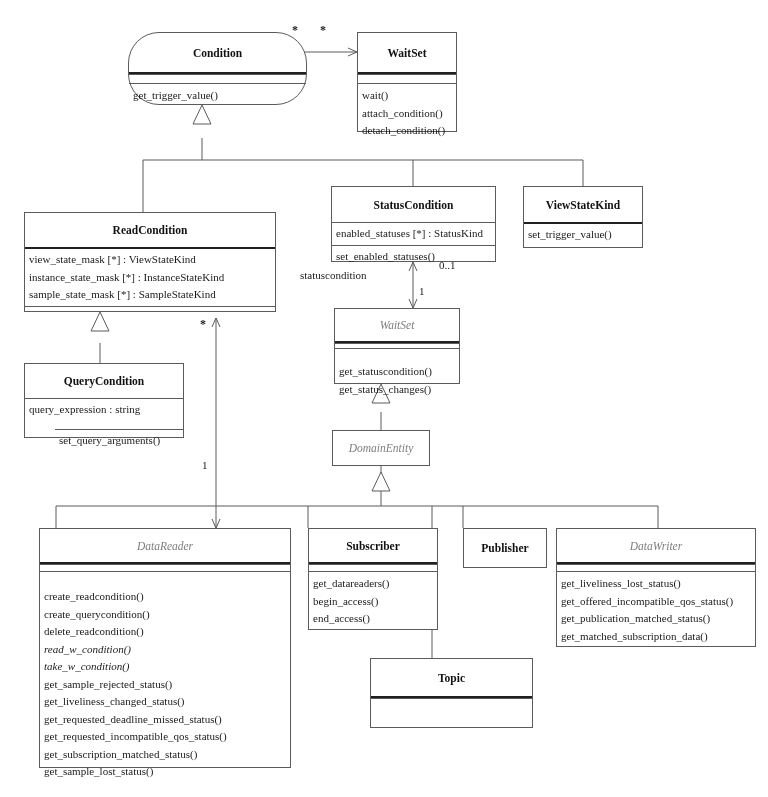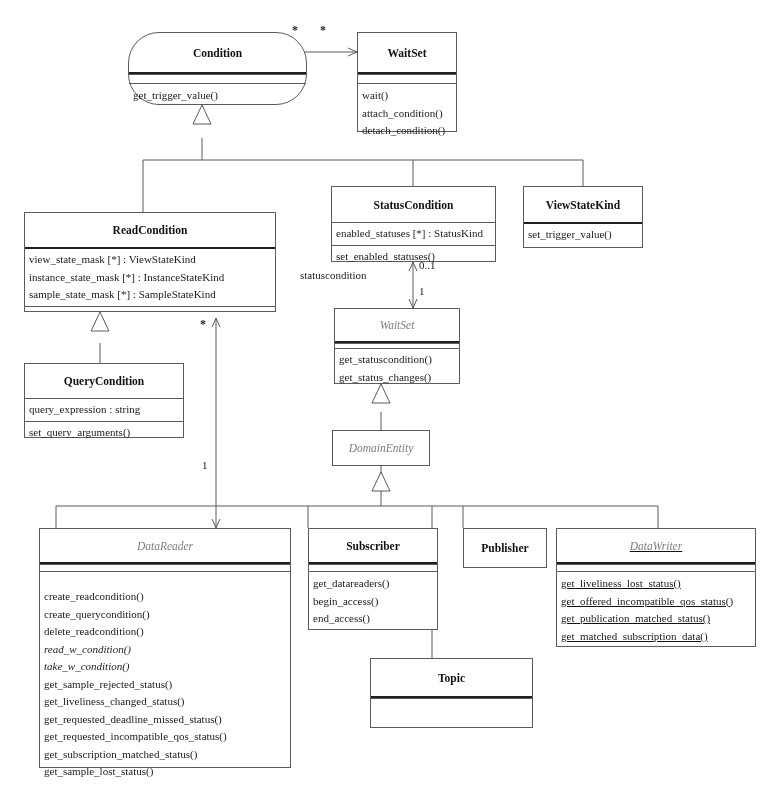--- a/index.html
+++ b/index.html
@@ -117,33 +117,33 @@
     <div class="comp" style="border-top:none;padding-top:2px;padding-bottom:2px;">
       <div class="row">view_state_mask [*] : ViewStateKind</div>
       <div class="row">instance_state_mask [*] : InstanceStateKind</div>
       <div class="row">sample_state_mask [*] : SampleStateKind</div>
     </div>
     <div class="comp empty" style="height:11px;"></div>
   </div>
 
   <div class="cls" style="left:24px;top:363px;width:160px;height:75px;">
     <div class="title" style="height:34px;">QueryCondition</div>
-    <div class="comp" style="padding-top:2px;padding-bottom:2px;">
+    <div class="comp" style="padding-top:2px;padding-bottom:10px;">
       <div class="row">query_expression : string</div>
     </div>
-    <div class="comp" style="padding-top:2px;padding-bottom:2px;">
+    <div class="comp" style="padding-top:2px;padding-bottom:2px;margin-left:30px;">
       <div class="row">set_query_arguments()</div>
     </div>
   </div>
 
   <div class="cls abstract" style="left:334px;top:308px;width:126px;height:76px;">
     <div class="title" style="height:32px;">WaitSet</div>
     <div class="sep thick"></div>
     <div class="comp empty" style="height:5px;"></div>
-    <div class="comp" style="padding-top:2px;padding-bottom:2px;">
+    <div class="comp" style="padding-top:14px;padding-bottom:2px;">
       <div class="row">get_statuscondition()</div>
       <div class="row">get_status_changes()</div>
     </div>
   </div>
 
   <div class="cls abstract" style="left:332px;top:430px;width:98px;height:36px;">
     <div class="title" style="height:34px;">DomainEntity</div>
   </div>
 
   <div class="cls abstract" style="left:39px;top:528px;width:252px;height:240px;">
@@ -173,21 +173,21 @@
       <div class="row">get_datareaders()</div>
       <div class="row">begin_access()</div>
       <div class="row">end_access()</div>
     </div>
   </div>
 
   <div class="cls" style="left:463px;top:528px;width:84px;height:40px;">
     <div class="title" style="height:38px;">Publisher</div>
   </div>
 
-  <div class="cls abstract" style="left:556px;top:528px;width:200px;height:119px;text-decoration:underline;">
+  <div class="cls abstract" style="left:556px;top:528px;width:200px;height:119px;">
     <div class="title" style="height:33px;">DataWriter</div>
     <div class="sep thick"></div>
     <div class="comp empty" style="height:7px;"></div>
     <div class="comp" style="padding-top:3px;">
       <div class="row">get_liveliness_lost_status()</div>
       <div class="row">get_offered_incompatible_qos_status()</div>
       <div class="row">get_publication_matched_status()</div>
       <div class="row">get_matched_subscription_data()</div>
     </div>
   </div>
@@ -195,19 +195,19 @@
   <div class="cls" style="left:370px;top:658px;width:163px;height:70px;">
     <div class="title" style="height:37px;">Topic</div>
     <div class="sep thick"></div>
     <div class="comp empty" style="height:6px;"></div>
   </div>
 
   <div class="lbl big" style="left:292px;top:23px;">*</div>
   <div class="lbl big" style="left:320px;top:23px;">*</div>
 
   <div class="lbl" style="left:300px;top:269px;">statuscondition</div>
-  <div class="lbl" style="left:419px;top:259px;">0..1</div>
+  <div class="lbl" style="left:439px;top:259px;">0..1</div>
   <div class="lbl" style="left:419px;top:285px;">1</div>
 
   <div class="lbl big" style="left:200px;top:317px;">*</div>
   <div class="lbl" style="left:202px;top:459px;">1</div>
 
 </div>
 
 </body></html>

